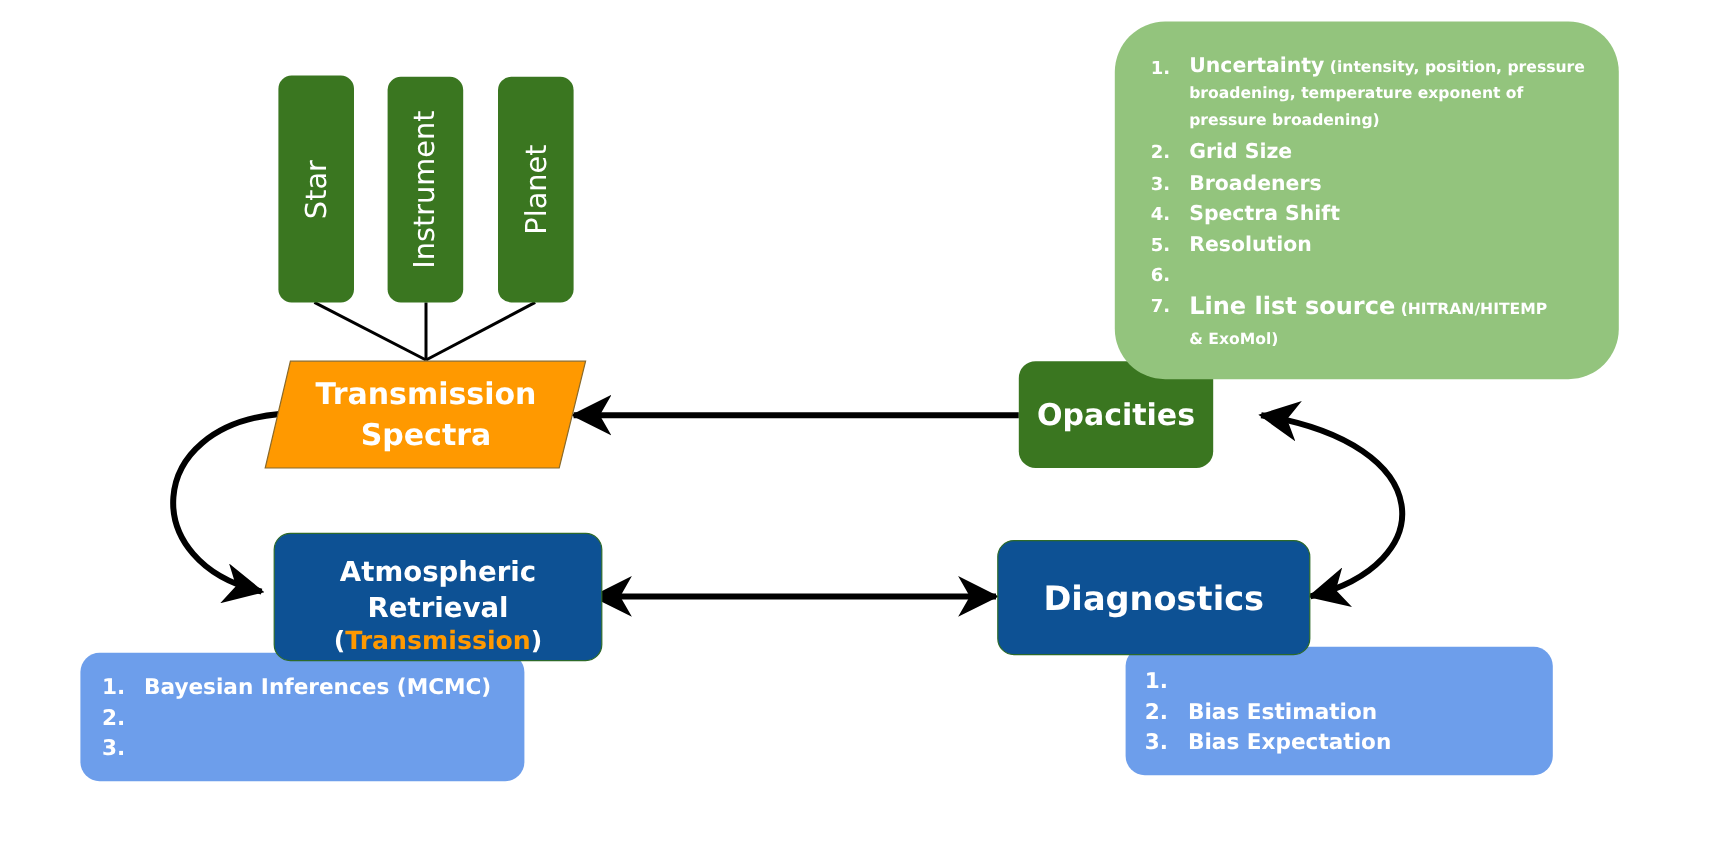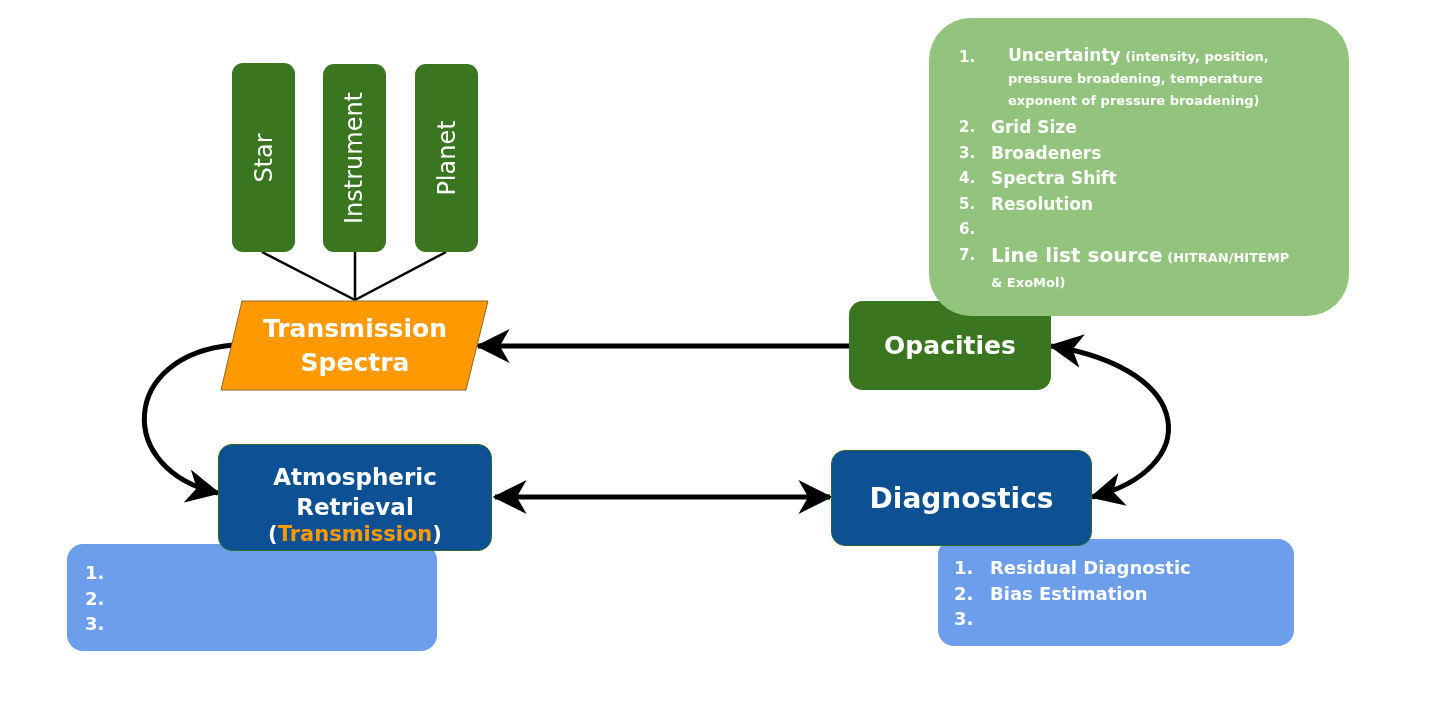--- a/index.html
+++ b/index.html
@@ -50,29 +50,29 @@
 </div>
 
 <svg class="abs" style="left:220px;top:300px;" width="270" height="92" data-name="transmission-spectra-shape">
   <polygon points="22,1 268,1 246,90 1,90" fill="#ff9900" stroke="#8a6a2a" stroke-width="1"></polygon>
 </svg>
 <div class="abs node" style="left:230px;top:305px;width:250px;height:82px;font-size:25px;line-height:34px;" data-name="transmission-spectra-node">
   <span data-name="transmission-spectra-line1">Transmission</span>
   <span data-name="transmission-spectra-line2">Spectra</span>
 </div>
 
-<div class="abs node green-node" style="left:849px;top:301px;width:202px;height:89px;font-size:25px;" data-name="opacities-node">
+<div class="abs node green-node" style="left:849px;top:301px;width:162px;height:89px;font-size:25px;" data-name="opacities-node">
   <span data-name="opacities-label">Opacities</span>
 </div>
 
 <div class="abs panel green-panel" style="left:929px;top:18px;width:420px;height:298px;padding:26px 26px 0 30px;" data-name="opacities-details-panel">
   <ol data-name="opacities-details-list">
     <li data-name="list-item" style="line-height:22px;margin-bottom:3px;">
       <span class="num" style="width:32px;font-size:15px;padding-top:2px;">1.</span>
-      <span style="font-size:13px;margin-left:17px;"><span style="font-size:17px;">Uncertainty</span> <span>(intensity, position, pressure broadening, temperature exponent of pressure broadening)</span></span>
+      <span style="font-size:13px;"><span style="font-size:17px;">Uncertainty</span> <span>(intensity, position, pressure broadening, temperature exponent of pressure broadening)</span></span>
     </li>
     <li data-name="list-item" style="font-size:17px;line-height:25.5px;">
         <span class="num" style="width:32px;font-size:15px;">2.</span>
         <span>Grid Size</span>
       </li>
     <li data-name="list-item" style="font-size:17px;line-height:25.5px;">
         <span class="num" style="width:32px;font-size:15px;">3.</span>
         <span>Broadeners</span>
       </li>
     <li data-name="list-item" style="font-size:17px;line-height:25.5px;">
@@ -86,56 +86,57 @@
     <li data-name="list-item" style="font-size:17px;line-height:25.5px;">
         <span class="num" style="width:32px;font-size:15px;">6.</span>
       </li>
     <li data-name="list-item" style="line-height:25px;">
       <span class="num" style="width:32px;font-size:15px;">7.</span>
       <span style="font-size:13px;width:300px;"><span style="font-size:20px;">Line list source</span> <span>(HITRAN/HITEMP &amp; ExoMol)</span></span>
     </li>
   </ol>
 </div>
 
-<div class="abs node blue-node" style="left:218px;top:444px;width:274px;height:107px;font-size:23px;line-height:30px;padding-top:12px;" data-name="atmospheric-retrieval-node">
+<div class="abs node blue-node" style="left:228px;top:444px;width:274px;height:107px;font-size:23px;line-height:30px;padding-top:12px;" data-name="atmospheric-retrieval-node">
   <span data-name="atmospheric-retrieval-line1">Atmospheric</span>
   <span data-name="atmospheric-retrieval-line2">Retrieval</span>
   <span style="font-size:21px;line-height:24px;" data-name="atmospheric-retrieval-subtitle"><span>(</span><span style="color:#ff9900;">Transmission</span><span>)</span></span>
 </div>
 
 <div class="abs node blue-node" style="left:831px;top:450px;width:261px;height:96px;font-size:28px;" data-name="diagnostics-node">
   <span data-name="diagnostics-label">Diagnostics</span>
 </div>
 
 <div class="abs panel blue-panel" style="left:67px;top:544px;width:370px;height:107px;padding:16px 0 0 18px;font-size:18px;line-height:25.5px;z-index:0;" data-name="retrieval-details-panel">
   <ol data-name="retrieval-details-list">
     <li data-name="list-item">
         <span class="num" style="width:35px;">1.</span>
+        <span>Bayesian Inferences (MCMC)</span>
       </li>
     <li data-name="list-item">
         <span class="num" style="width:35px;">2.</span>
       </li>
     <li data-name="list-item">
         <span class="num" style="width:35px;">3.</span>
       </li>
   </ol>
 </div>
 
 <div class="abs panel blue-panel" style="left:938px;top:539px;width:356px;height:107px;padding:16px 0 0 16px;font-size:18px;line-height:25.5px;" data-name="diagnostics-details-panel">
   <ol data-name="diagnostics-details-list">
     <li data-name="list-item">
         <span class="num" style="width:36px;">1.</span>
-        <span>Residual Diagnostic</span>
       </li>
     <li data-name="list-item">
         <span class="num" style="width:36px;">2.</span>
         <span>Bias Estimation</span>
       </li>
     <li data-name="list-item">
         <span class="num" style="width:36px;">3.</span>
+        <span>Bias Expectation</span>
       </li>
   </ol>
 </div>
 
 <style>
   [data-name="atmospheric-retrieval-node"], [data-name="diagnostics-node"] { z-index: 2; }
   [data-name="retrieval-details-panel"], [data-name="diagnostics-details-panel"] { z-index: 1; }
 </style>
 
 </body></html>

